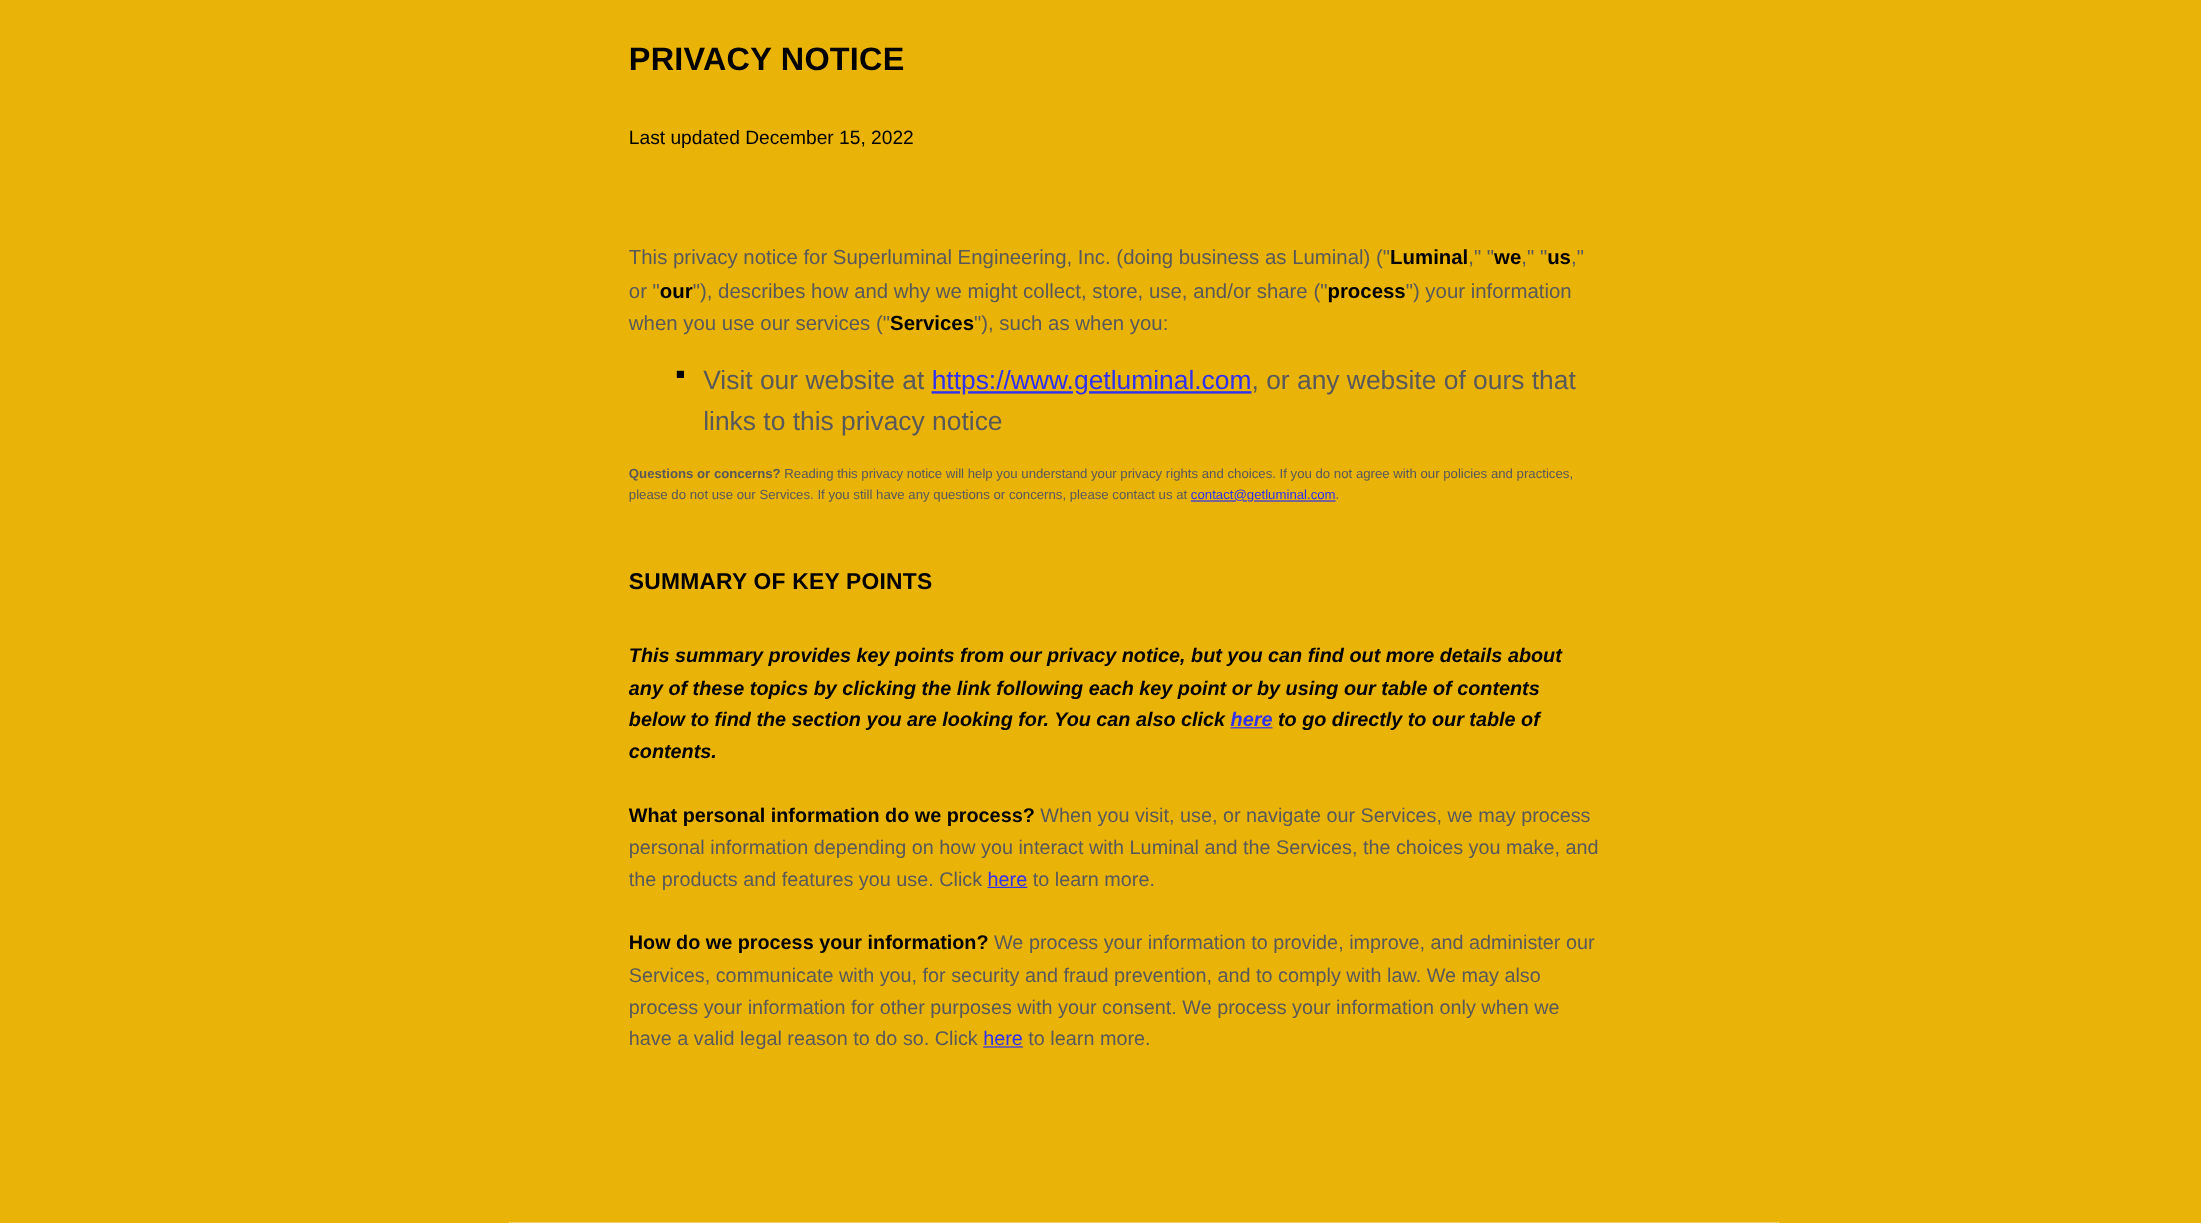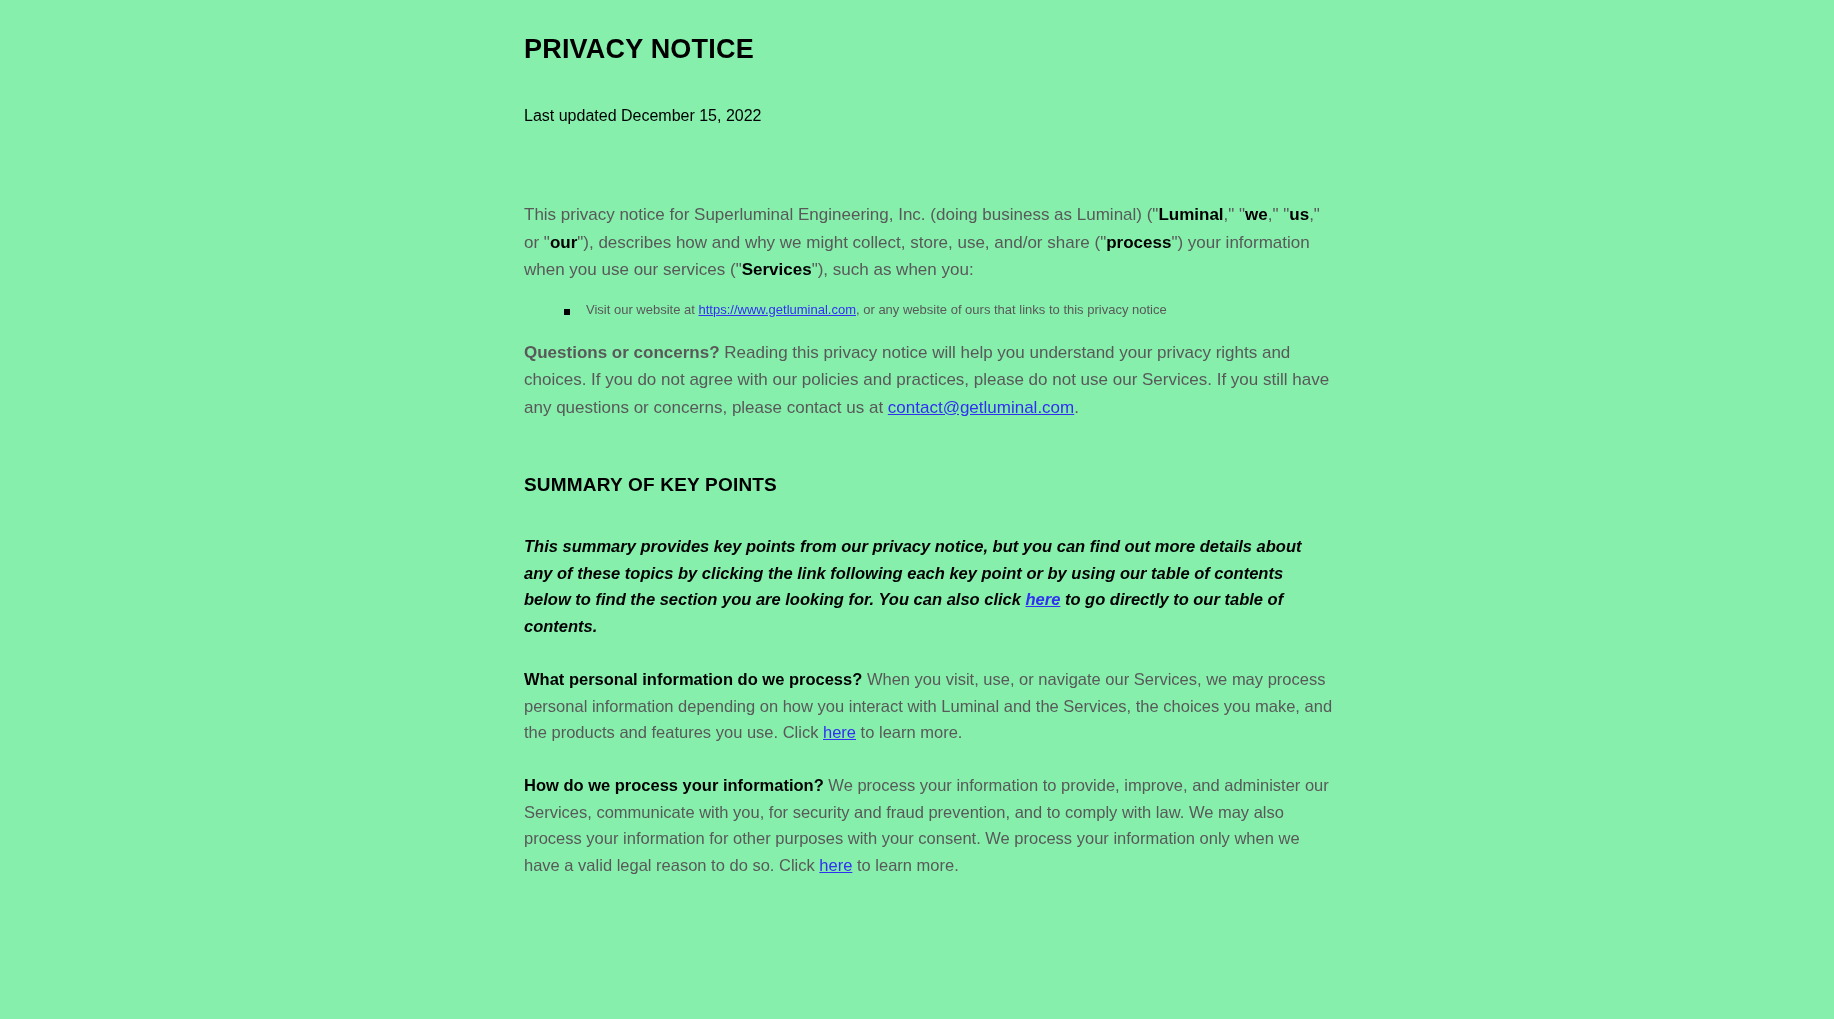--- a/index.html
+++ b/index.html
@@ -10,21 +10,21 @@
   }
   body {
     font-family: "Liberation Sans", sans-serif;
     color: #595959;
     font-size: 17px;
     line-height: 1.55;
   }
   .page {
     width: 1834px;
     min-height: 1019px;
-    background: #86efac;
+    background: #eab308;
     position: relative;
   }
   .doc {
     position: absolute;
     left: 524px;
     top: 0;
     width: 810px;
   }
   h1.doc-title {
     font-size: 27px;
@@ -52,39 +52,39 @@
   }
   ul.bullets {
     list-style: none;
     margin: 16px 0 0 0;
     padding: 0;
   }
   ul.bullets li {
     position: relative;
     padding-left: 62px;
     margin-bottom: 19px;
-    font-size: 13px;
+    font-size: 22px;
     color: #595959;
   }
   ul.bullets li:before {
     content: "";
     position: absolute;
     left: 40px;
     top: 9px;
     width: 6px;
     height: 6px;
     background: #000000;
   }
   a.link {
     color: #3030F1;
     text-decoration: underline;
   }
   .para {
     margin: 7px 0 0 0;
-    font-size: 17px;
+    font-size: 11px;
     color: #595959;
     line-height: 1.62;
   }
   h2.section-title {
     font-size: 19px;
     font-weight: bold;
     color: #000000;
     margin: 48px 0 0 0;
     letter-spacing: 0.2px;
   }

